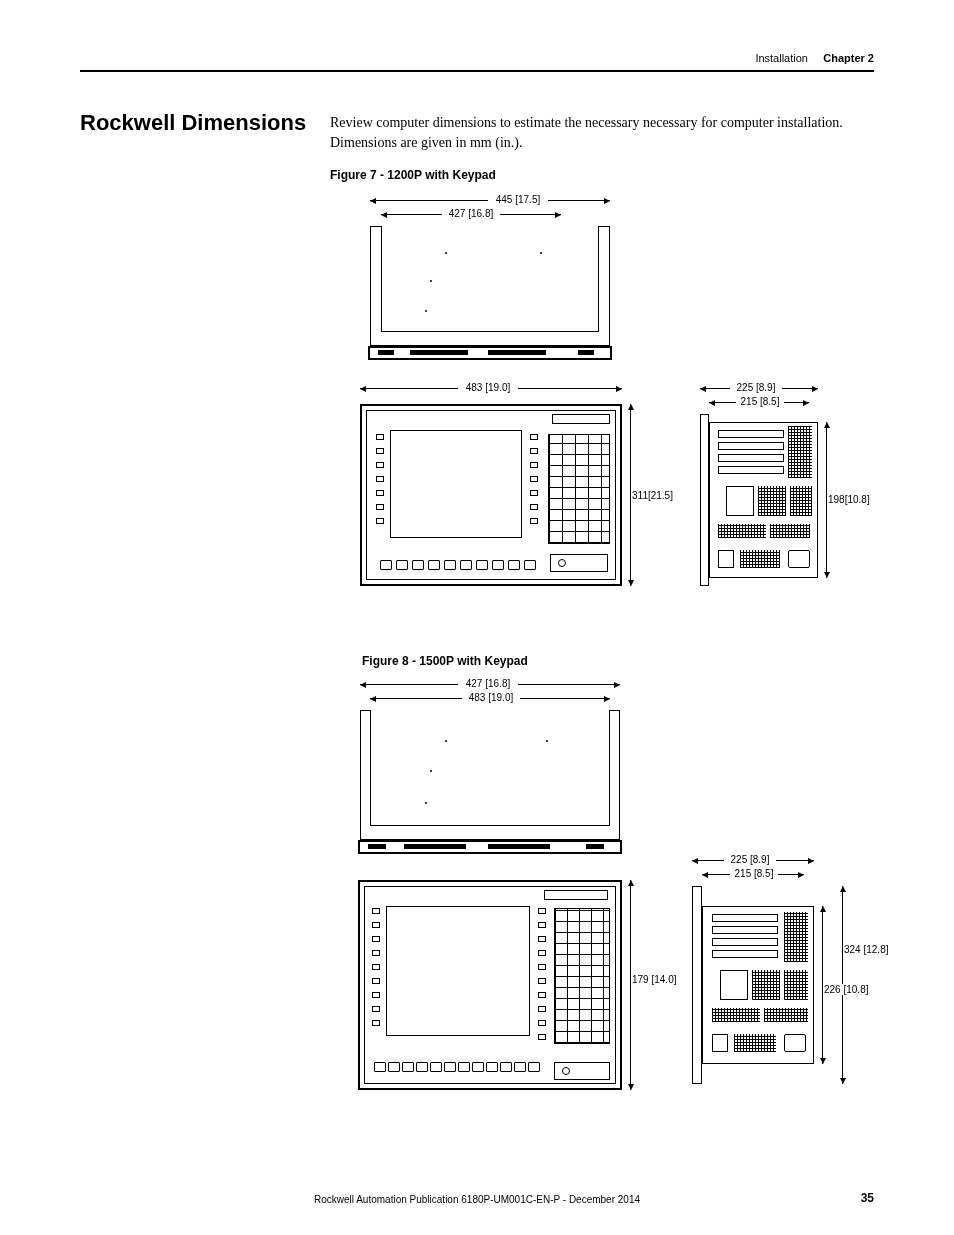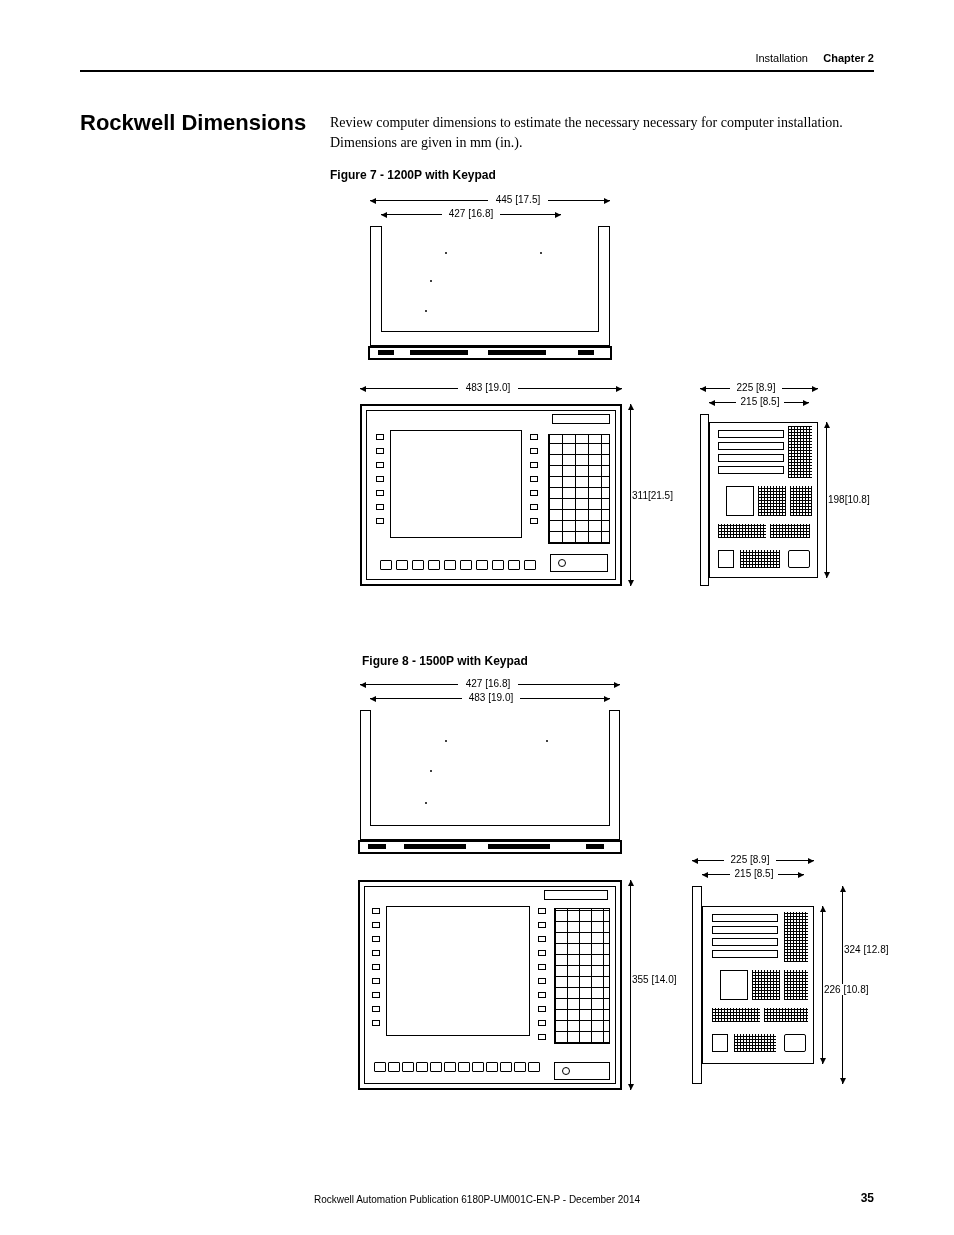--- a/index.html
+++ b/index.html
@@ -291,21 +291,21 @@
   <div class="fkeysq" style="left:142px; top:388px;"></div>
   <div class="fkeysq" style="left:156px; top:388px;"></div>
   <div class="fkeysq" style="left:170px; top:388px;"></div>
   <div class="fkeysq" style="left:184px; top:388px;"></div>
   <div class="fkeysq" style="left:198px; top:388px;"></div>
 
   <div class="box" style="left:224px; top:388px; width:56px; height:18px;"></div>
   <div style="position:absolute; left:232px; top:393px; width:8px; height:8px; border:1px solid #000; border-radius:50%;"></div>
 
   <div class="varrow" style="left:300px; top:206px; height:210px;"></div>
-  <div class="dimtxt" style="left:302px; top:300px;">355 [14.0]</div>
+  <div class="dimtxt" style="left:302px; top:300px;">179 [14.0]</div>
 
   <div class="darrow" style="left:362px; top:186px; width:122px;"></div>
   <div class="dimtxt" style="left:394px; top:180px; width:52px;">225 [8.9]</div>
   <div class="darrow" style="left:372px; top:200px; width:102px;"></div>
   <div class="dimtxt" style="left:400px; top:194px; width:48px;">215 [8.5]</div>
 
   <div class="box" style="left:362px; top:212px; width:10px; height:198px;"></div>
   <div class="box" style="left:372px; top:232px; width:112px; height:158px;"></div>
   <div class="box" style="left:382px; top:240px; width:66px; height:8px;"></div>
   <div class="box" style="left:382px; top:252px; width:66px; height:8px;"></div>

